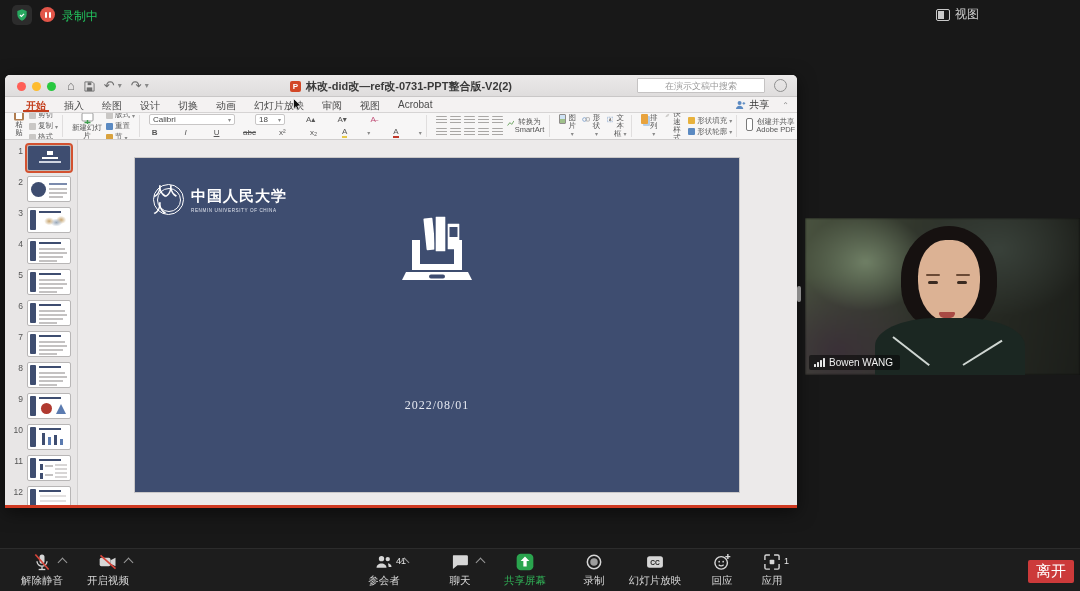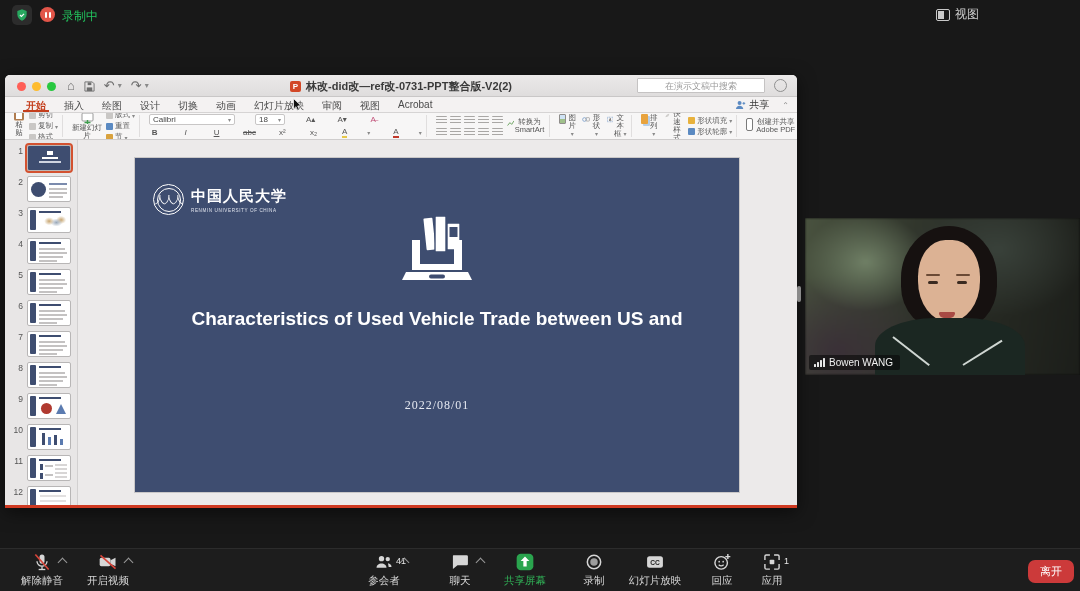--- a/index.html
+++ b/index.html
@@ -88,21 +88,21 @@
 
   #edit-area { position:absolute; left:73px; top:0; right:0; height:100%; }
   #slide { position:absolute; left:57px; top:18px; width:604px; height:334px; background:#3e4d70;
     box-shadow:0 0 0 1px #c9c7c7; }
 
   
   #slide-logo { position:absolute; left:18px; top:26px; display:flex; gap:7px; align-items:center; }
   #logo-emblem { width:31px; height:31px; border:1.6px solid #fff; border-radius:50%; position:relative;
     display:flex; align-items:center; justify-content:center; }
   #logo-emblem::before { content:""; position:absolute; inset:2.5px; border:0.8px solid #fff; border-radius:50%; }
-  #logo-emblem span { color:#fff; font-size:10px; letter-spacing:-1px; }
+  #logo-emblem span { color:#fff; font-size:12px; letter-spacing:-1px;font-weight:bold; }
   #logo-text .cn { color:#fff; font-size:15px; font-weight:bold; font-family:"Liberation Serif", serif; letter-spacing:1px; }
   #logo-text .en { color:#dfe3ec; font-size:4.6px; letter-spacing:0.6px; margin-top:2px; }
   #slide-icon { position:absolute; left:50%; top:56px; transform:translateX(-50%); }
   #slide-title { position:absolute; left:0; right:0; top:148px; text-align:center; color:#fff;
     font-size:19px; font-weight:bold; line-height:25px; }
   #slide-authors { position:absolute; left:0; right:0; top:212px; text-align:center; color:#e6e9f1;
     font-size:12.5px; font-family:"Liberation Serif", serif; }
   #slide-authors .missp { text-decoration:underline wavy #cf5a52; text-decoration-thickness:1px; text-underline-offset:2.5px; }
   #slide-date { position:absolute; left:0; right:0; top:240px; text-align:center; color:#e6e9f1;
     font-size:12px; letter-spacing:1px; font-family:"Liberation Serif", serif; }
@@ -143,21 +143,21 @@
   .tb-item.active .tb-label { color:#31b558; }
   .tb-chev { position:absolute; right:-14px; top:5px; width:7px; height:7px; border-left:1.5px solid #9a9a9a;
     border-top:1.5px solid #9a9a9a; transform:rotate(45deg); }
   .tb-badge { position:absolute; left:22px; top:2px; color:#e8e8e8; font-size:9px; }
   .tbi-unmute{left:10px;width:64px} .tbi-start-video{left:76px;width:64px}
   .tbi-participants{left:352px;width:64px} .tbi-chat{left:438px;width:44px}
   .tbi-share-screen{left:494px;width:62px} .tbi-record{left:572px;width:44px}
   .tbi-live-transcription{left:616px;width:78px} .tbi-reactions{left:700px;width:44px}
   .tbi-apps{left:750px;width:44px}
   #leave-button { position:absolute; left:1028px; top:11px; width:46px; height:23px; background:#cc3a3a;
-    border:none; border-radius:7px; color:#fff; font-size:11px; cursor:pointer; }
+    border:none; border-radius:2px; color:#fff; font-size:15px; cursor:pointer; }
 </style>
 </head>
 <body>
 
 <div id="topbar">
   <div id="shield-badge">
     <svg viewBox="0 0 24 24" width="14" height="14">
         <path d="M12 2l8 3v6c0 5-3.5 9-8 11-4.5-2-8-6-8-11V5z" fill="#27a85f"></path>
         <path d="M8.5 12l2.5 2.5 4.5-4.5" stroke="#fff" stroke-width="2" fill="none"></path>
       </svg>
@@ -532,21 +532,20 @@
             <rect x="27" y="4" width="9" height="32" rx="1" transform="rotate(-6 31 20)"></rect>
             <rect x="37" y="2" width="11" height="36" rx="1" stroke="#3e4d70" stroke-width="1.4"></rect>
             <rect x="49" y="9" width="13" height="27" rx="1" stroke="#3e4d70" stroke-width="1.4"></rect>
             <rect x="51.5" y="13" width="8" height="10" fill="#3e4d70"></rect>
             <path d="M14 26 h8 v24 h34 v-24 h8 v30 H14 z"></path>
             <path d="M8 58 h62 l4 8 H4 z"></path>
             <rect x="31" y="60.5" width="16" height="4" rx="2" fill="#3e4d70"></rect>
           </g>
         </svg>
         <div id="slide-title">
-          <div>Characteristics of Used Vehicle Trade between US and</div>
         </div>
         <div id="slide-date">2022/08/01</div>
       </div>
     </div>
   </div>
 
   <div id="share-border"></div>
 </div>
 
 <div id="panel-handle"></div>

